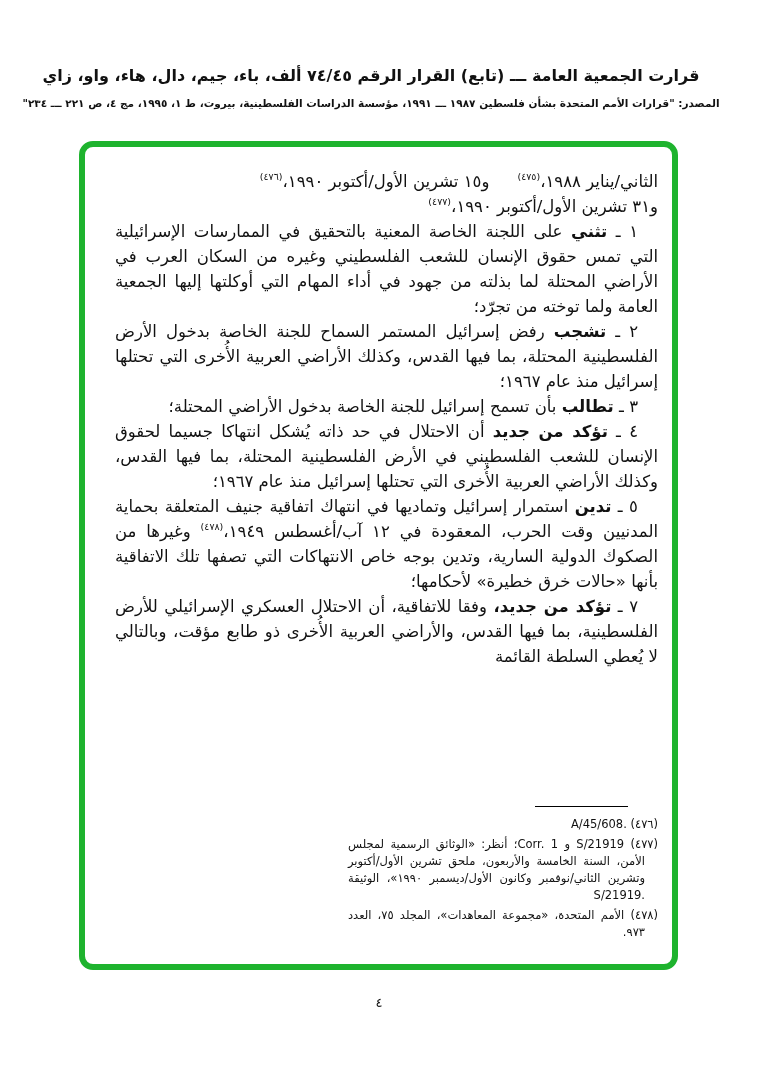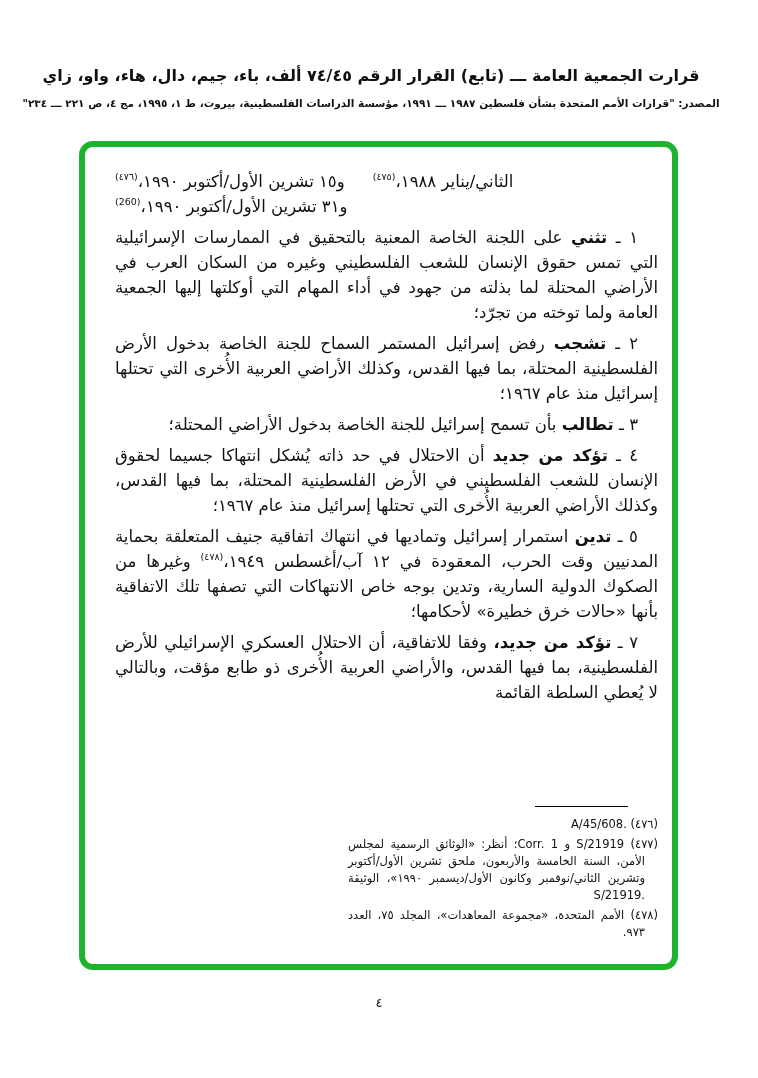--- a/index.html
+++ b/index.html
@@ -33,23 +33,23 @@
     background: #fff;
   }
   .box-content {
     position: absolute;
     top: 22px; right: 14px; left: 30px;
     direction: rtl;
     font-size: 16.5px;
     line-height: 25px;
     text-align: justify;
   }
-  .intro-line { text-align: left; }
+  .intro-line { text-align: right; }
   .gap { display: inline-block; width: 28px; }
-  .para { margin-top: 6px; text-indent: 20px; }
+  .para { text-indent: 20px; }
   .bold { font-weight: bold; }
   .sup {
     font-size: 9.5px;
     vertical-align: 7px;
     line-height: 0;
   }
   .footnote-area {
     position: absolute;
     bottom: 20px; right: 14px;
     width: 310px;
@@ -77,21 +77,21 @@
 
 <header class="page-header">
   <div class="doc-title">قرارت الجمعية العامة ـــ (تابع) القرار الرقم ٧٤/٤٥ ألف، باء، جيم، دال، هاء، واو، زاي</div>
   <div class="doc-source">المصدر: "قرارات الأمم المتحدة بشأن فلسطين ١٩٨٧ ـــ ١٩٩١، مؤسسة الدراسات الفلسطينية، بيروت، ط ١، ١٩٩٥، مج ٤، ص ٢٢١ ـــ ٢٣٤"</div>
 </header>
 
 <div class="green-box" style="border-color: rgb(30, 179, 46);">
   <div class="box-content">
     <div>
         <div class="intro-line"><span>الثاني/يناير ١٩٨٨،</span><span class="sup">(٤٧٥)</span><span class="gap"></span><span>و١٥ تشرين الأول/أكتوبر ١٩٩٠،</span><span class="sup">(٤٧٦)</span></div>
-        <div class="intro-line"><span>و٣١ تشرين الأول/أكتوبر ١٩٩٠،</span><span class="sup">(260)</span></div>
+        <div class="intro-line"><span>و٣١ تشرين الأول/أكتوبر ١٩٩٠،</span><span class="sup">(٤٧٧)</span></div>
       </div>
     <div>
         <div class="para"><span>١ ـ </span><span class="bold">تثني</span><span> على اللجنة الخاصة المعنية بالتحقيق في الممارسات الإسرائيلية التي تمس حقوق الإنسان للشعب الفلسطيني وغيره من السكان العرب في الأراضي المحتلة لما بذلته من جهود في أداء المهام التي أوكلتها إليها الجمعية العامة ولما توخته من تجرّد؛</span></div>
         <div class="para"><span>٢ ـ </span><span class="bold">تشجب</span><span> رفض إسرائيل المستمر السماح للجنة الخاصة بدخول الأرض الفلسطينية المحتلة، بما فيها القدس، وكذلك الأراضي العربية الأُخرى التي تحتلها إسرائيل منذ عام ١٩٦٧؛</span></div>
         <div class="para"><span>٣ ـ </span><span class="bold">تطالب</span><span> بأن تسمح إسرائيل للجنة الخاصة بدخول الأراضي المحتلة؛</span></div>
         <div class="para"><span>٤ ـ </span><span class="bold">تؤكد من جديد</span><span> أن الاحتلال في حد ذاته يُشكل انتهاكا جسيما لحقوق الإنسان للشعب الفلسطيني في الأرض الفلسطينية المحتلة، بما فيها القدس، وكذلك الأراضي العربية الأُخرى التي تحتلها إسرائيل منذ عام ١٩٦٧؛</span></div>
         <div class="para"><span>٥ ـ </span><span class="bold">تدين</span><span> استمرار إسرائيل وتماديها في انتهاك اتفاقية جنيف المتعلقة بحماية المدنيين وقت الحرب، المعقودة في ١٢ آب/أغسطس ١٩٤٩،</span><span class="sup">(٤٧٨)</span><span> وغيرها من الصكوك الدولية السارية، وتدين بوجه خاص الانتهاكات التي تصفها تلك الاتفاقية بأنها «حالات خرق خطيرة» لأحكامها؛</span></div>
         <div class="para"><span>٧ ـ </span><span class="bold">تؤكد من جديد،</span><span> وفقا للاتفاقية، أن الاحتلال العسكري الإسرائيلي للأرض الفلسطينية، بما فيها القدس، والأراضي العربية الأُخرى ذو طابع مؤقت، وبالتالي لا يُعطي السلطة القائمة</span></div>
       </div>
   </div>

